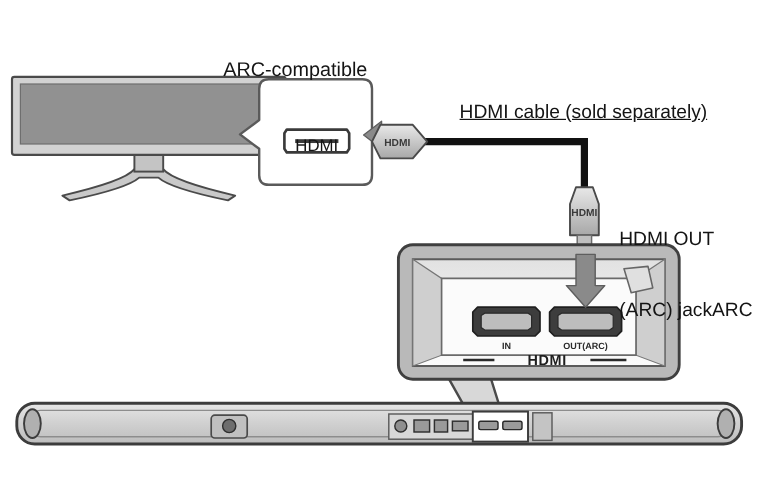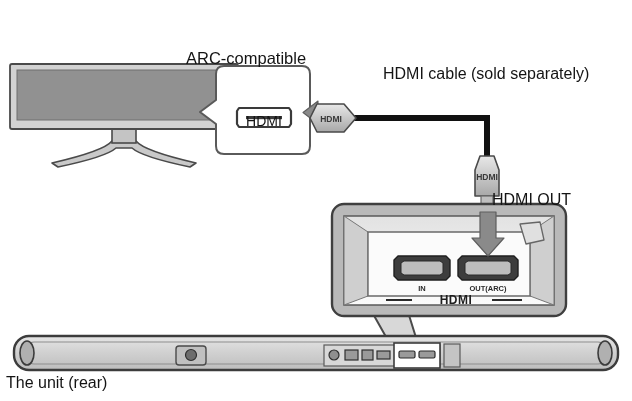--- a/index.html
+++ b/index.html
@@ -31,25 +31,26 @@
     line-height: 1.22;
   }
   #label-arc-title {
     left: 186px;
     top: 8px;
     font-size: 16.5px;
     text-align: center;
   }
   #label-cable {
     left: 383px;
-    top: 64px;
+    top: 84px;
     font-size: 16px;
+    text-decoration: underline;
   }
   #label-hdmi-out {
-    left: 492px;
+    left: 516px;
     top: 151px;
     font-size: 16px;
   }
   #label-unit-rear {
     left: 6px;
     top: 373px;
     font-size: 16px;
   }
 </style>
 </head>
@@ -180,21 +181,21 @@
   </svg>
 
   <div class="lbl" id="label-arc-title">
     <div>ARC-compatible</div>
   </div>
 
   <div class="lbl" id="label-cable">HDMI cable (sold separately)</div>
 
   <div class="lbl" id="label-hdmi-out">
     <div>HDMI OUT</div>
+    <div>(ARC) jackARC</div>
   </div>
 
-  <div class="lbl" id="label-unit-rear">The unit (rear)</div>
 
   <div class="lbl" style="left:224px; top:79px; width:80px; text-align:center; font-size:14px;">
     <div>HDMI</div>
   </div>
 
 </div>
 
 </body></html>

